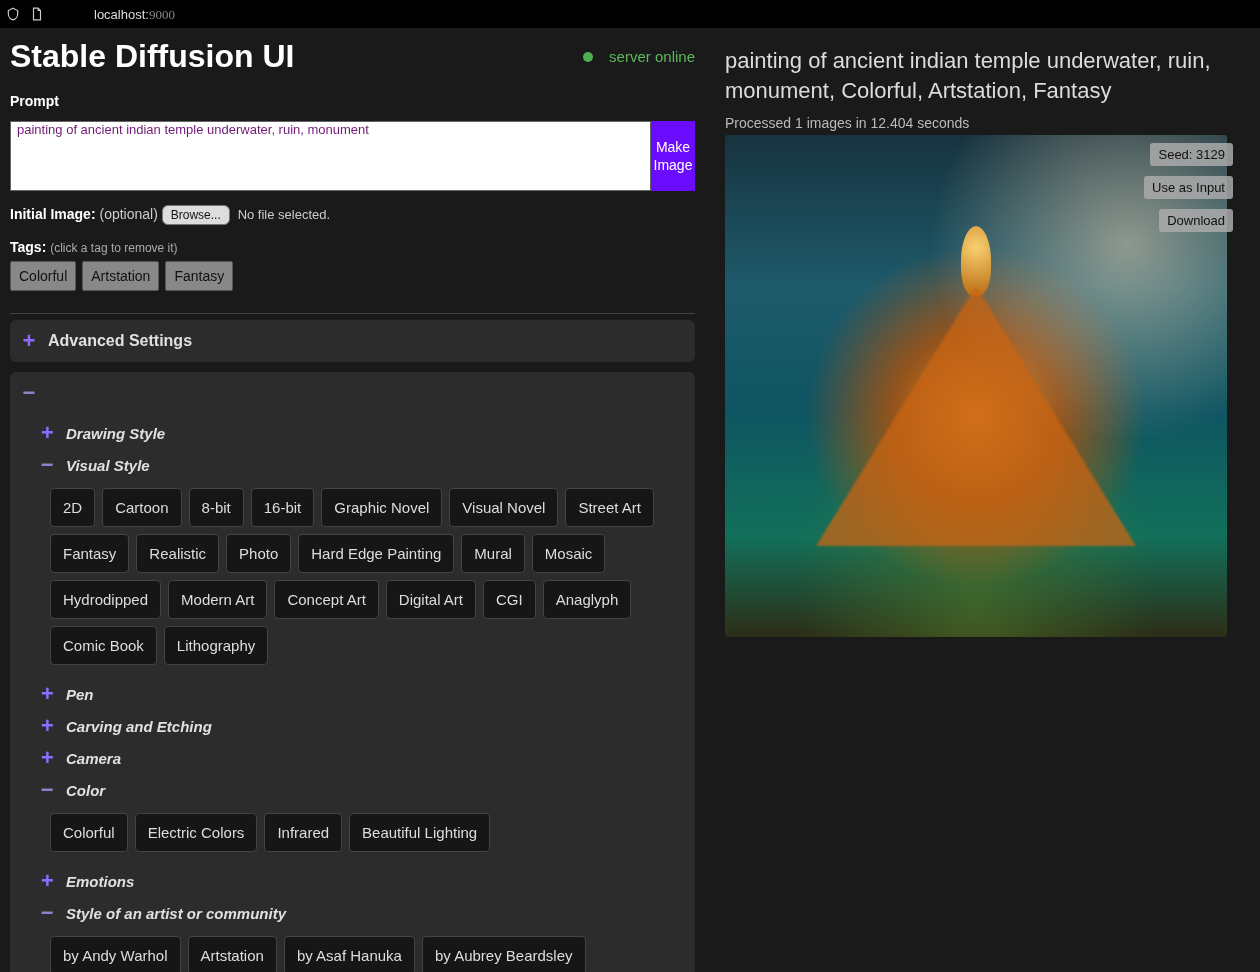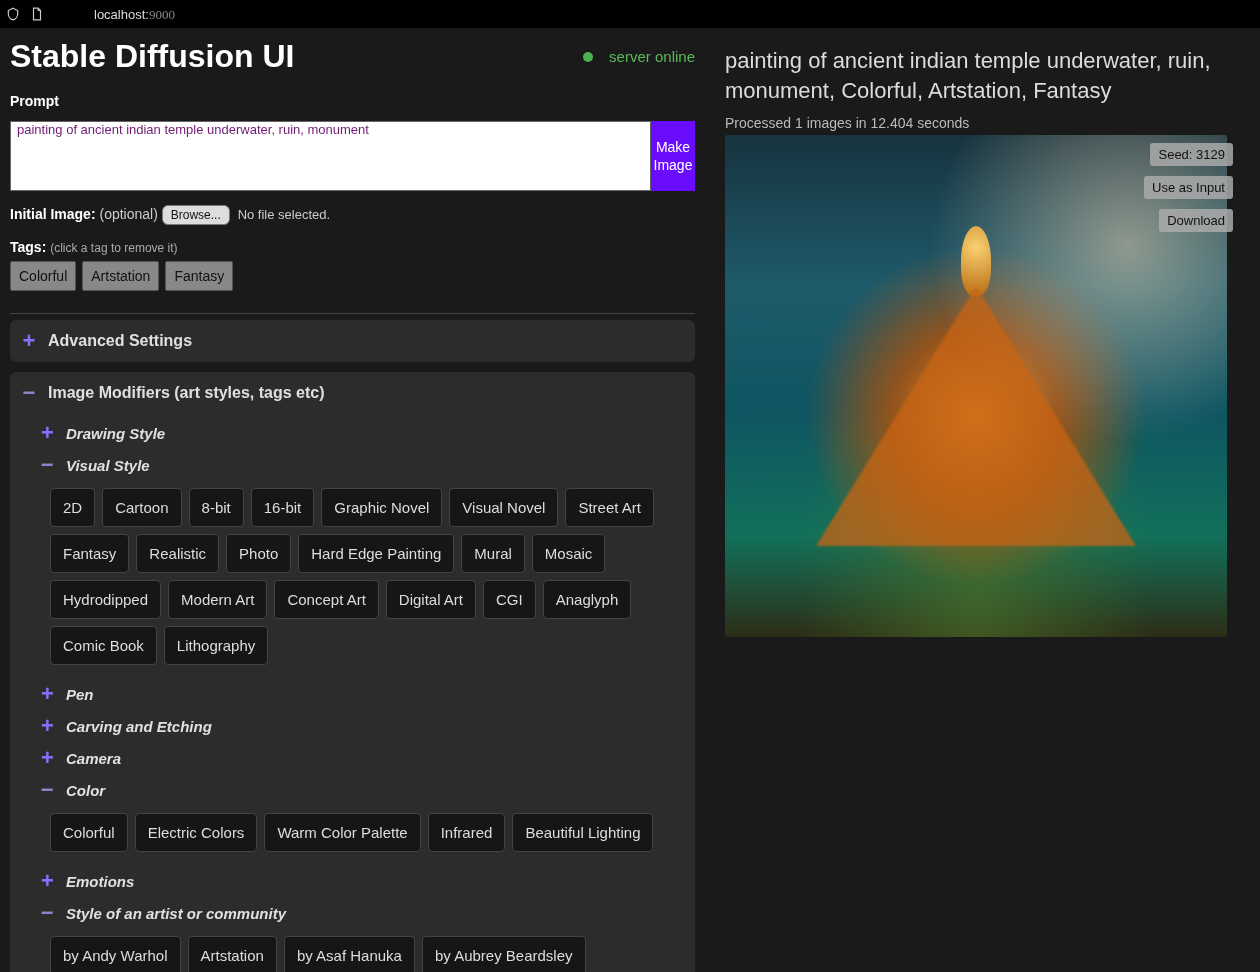--- a/index.html
+++ b/index.html
@@ -234,21 +234,20 @@
     <div class="panel">
       <div class="panel-header">
         <span class="pm plus">+</span>
         <span>Advanced Settings</span>
       </div>
     </div>
 
     <div class="panel">
       <div class="panel-header">
         <span class="pm minus">−</span>
-        <span>Image Modifiers (art styles, tags etc)</span>
       </div>
       <div class="panel-body" id="modifier-sections">
           <div class="subsection">
             <span class="pm plus">+</span>
             <span>Drawing Style</span>
           </div>
           <div class="subsection">
             <span class="pm minus">−</span>
             <span>Visual Style</span>
           </div>
@@ -287,21 +286,20 @@
             <span class="pm plus">+</span>
             <span>Camera</span>
           </div>
           <div class="subsection">
             <span class="pm minus">−</span>
             <span>Color</span>
           </div>
           <div class="style-tags">
             <span class="style-tag">Colorful</span>
             <span class="style-tag">Electric Colors</span>
-            <span class="style-tag">Warm Color Palette</span>
             <span class="style-tag">Infrared</span>
             <span class="style-tag">Beautiful Lighting</span>
           </div>
           <div class="subsection">
             <span class="pm plus">+</span>
             <span>Emotions</span>
           </div>
           <div class="subsection">
             <span class="pm minus">−</span>
             <span>Style of an artist or community</span>

